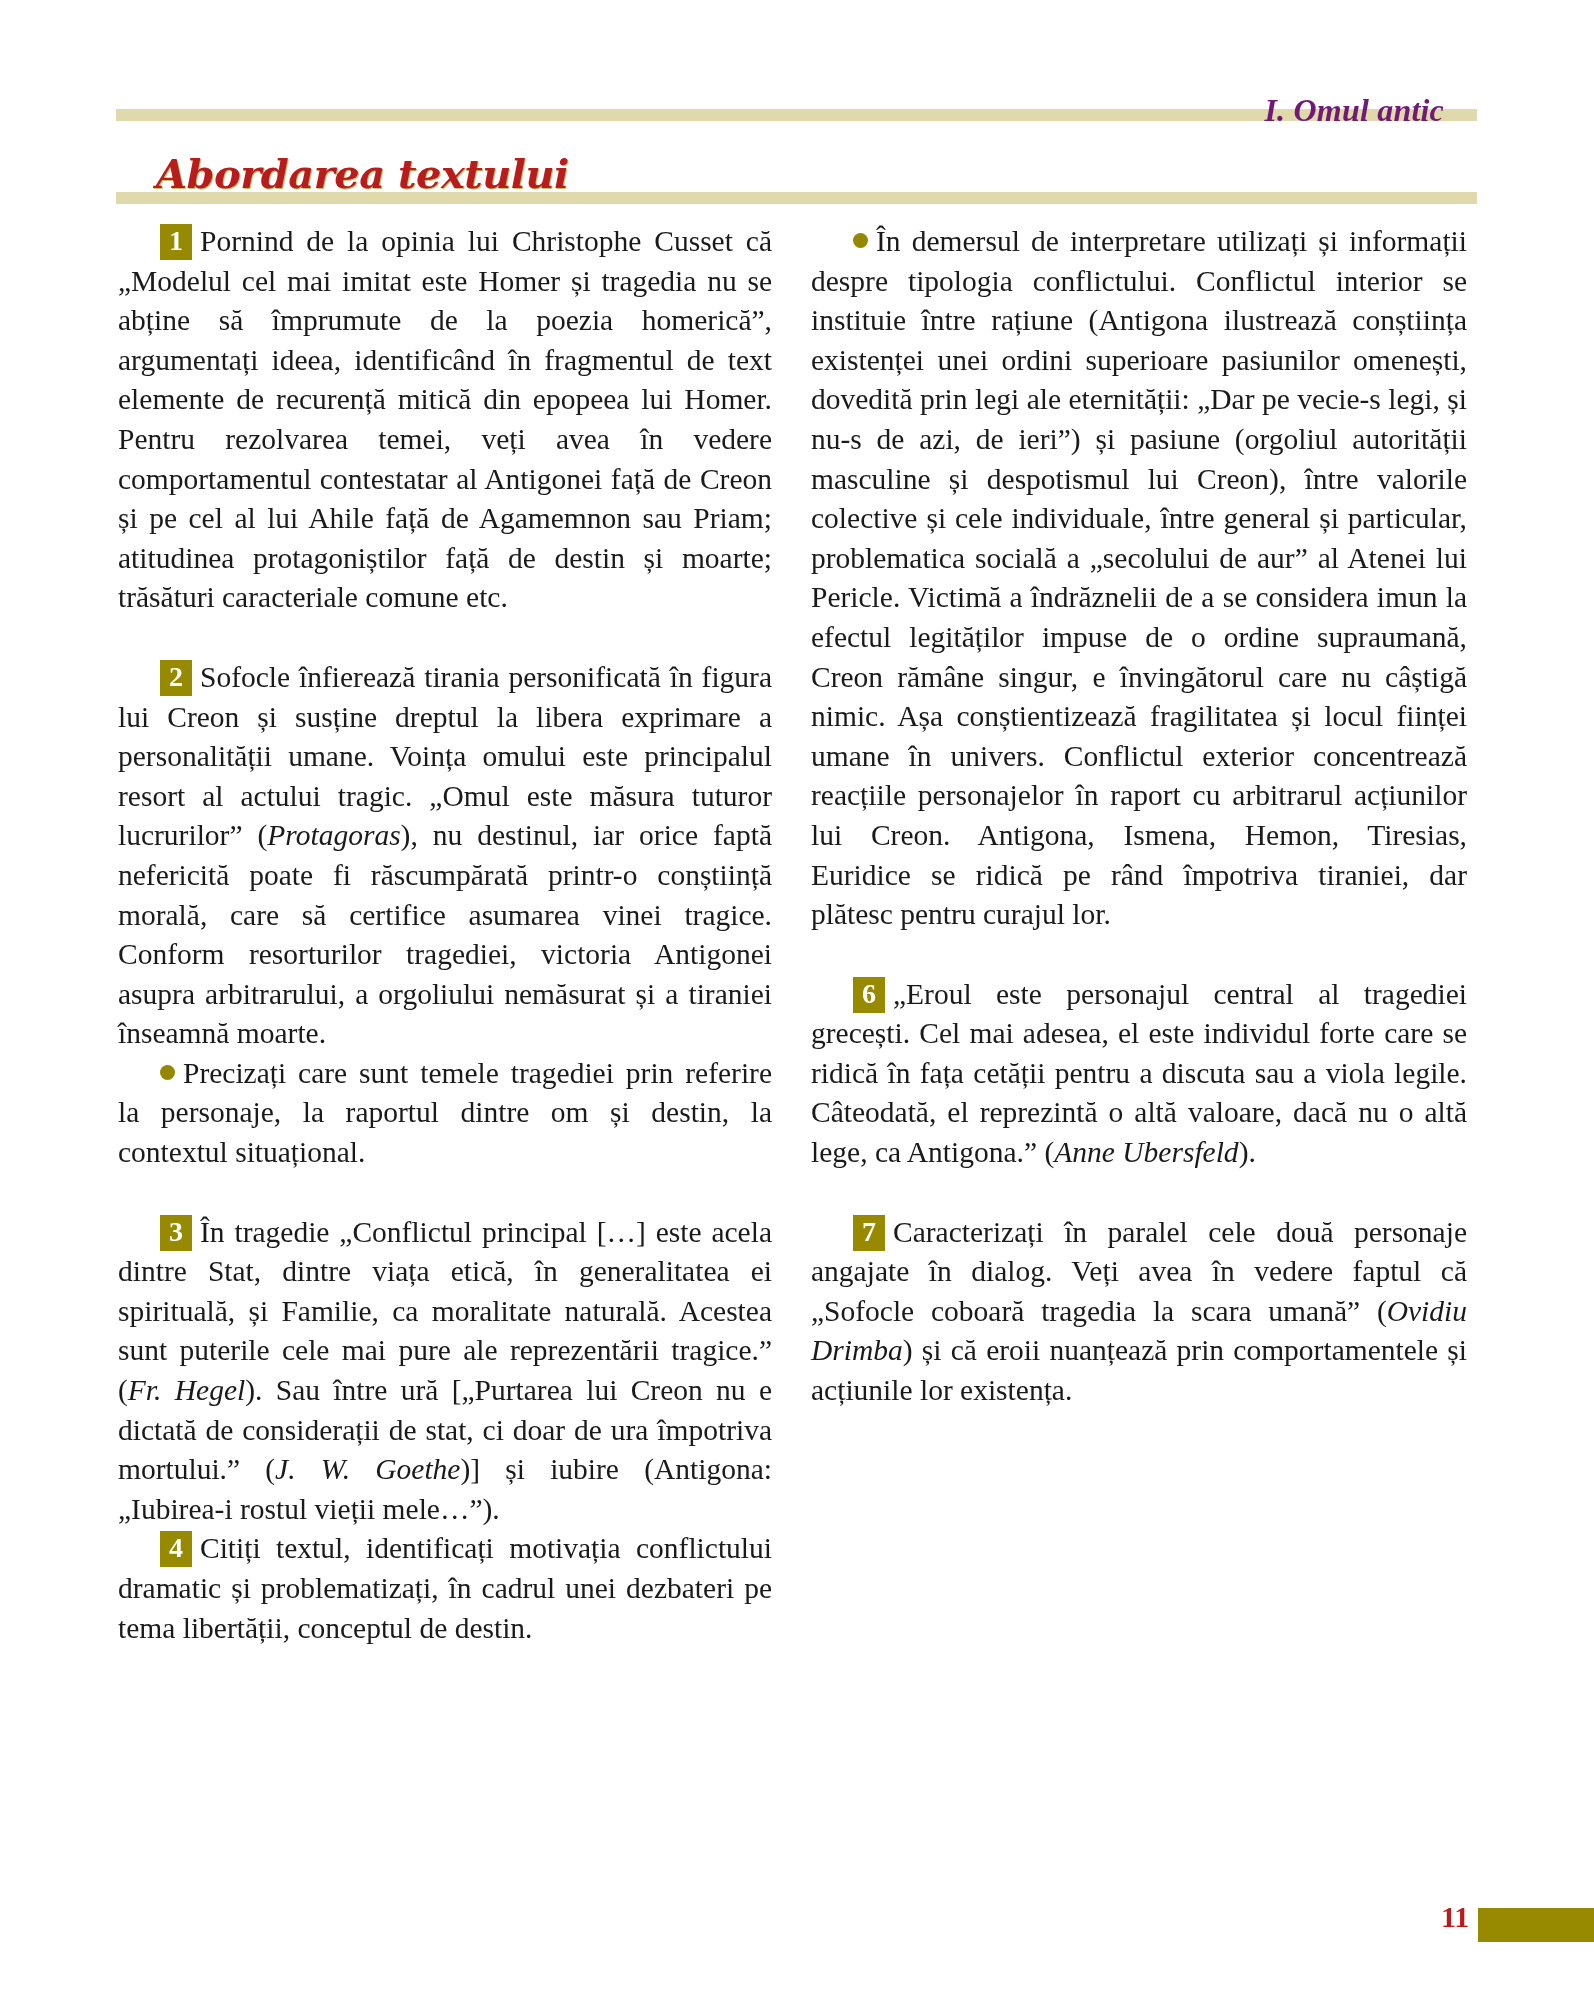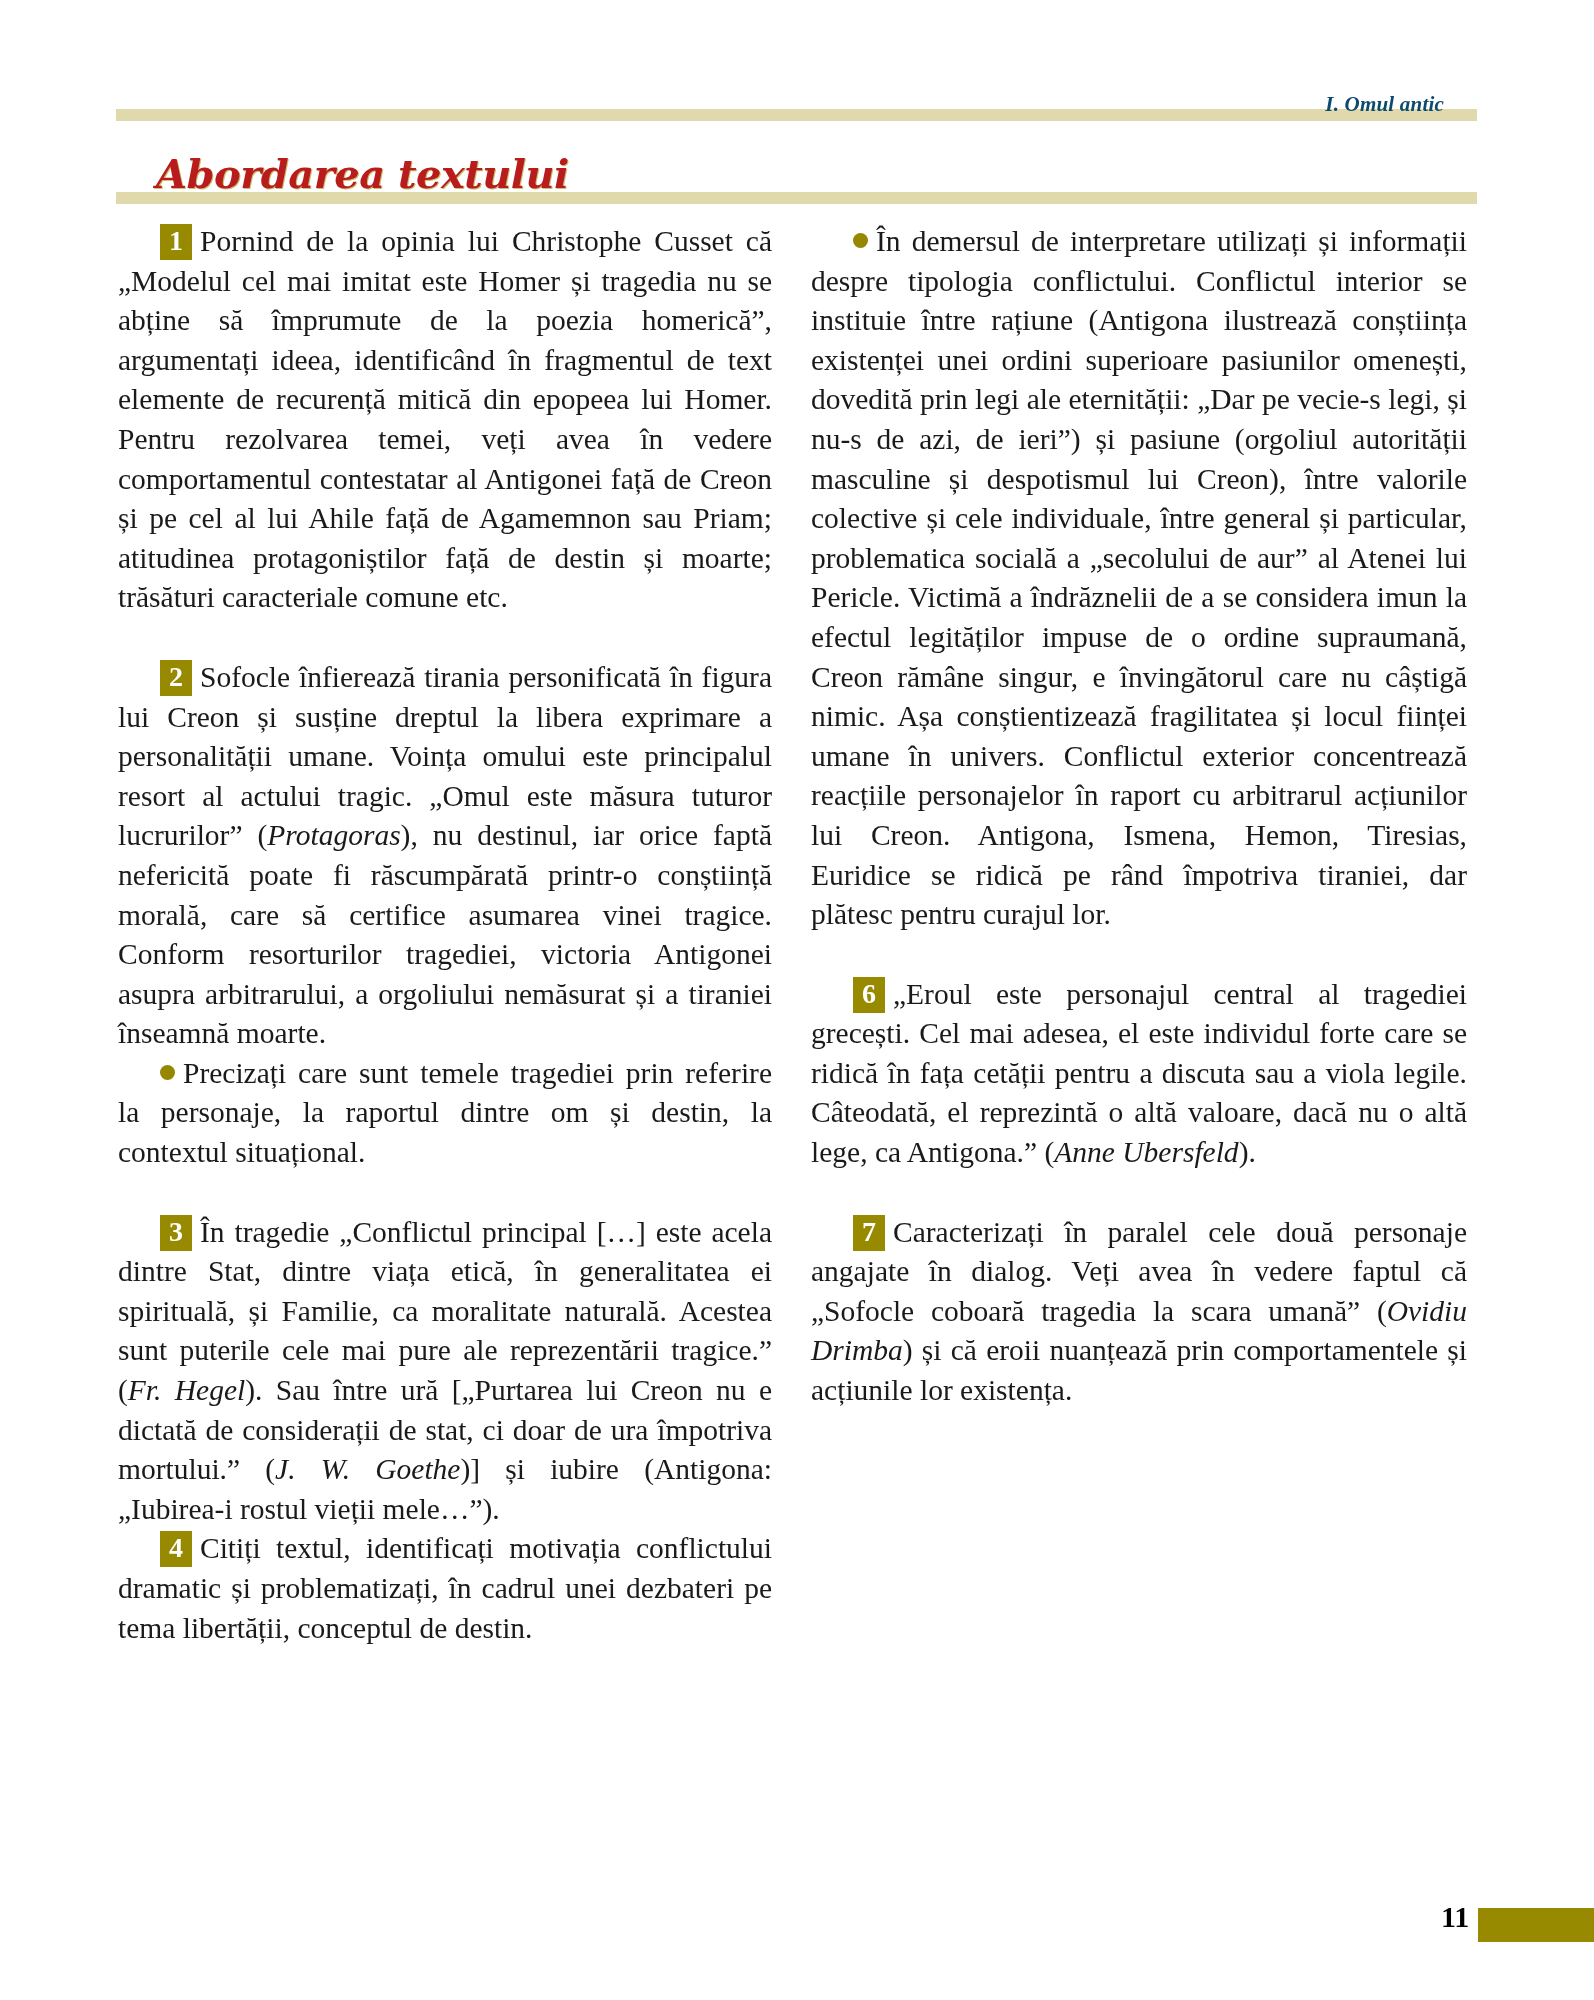--- a/index.html
+++ b/index.html
@@ -5,21 +5,21 @@
   html, body { margin: 0; padding: 0; background: #ffffff; }
   body { width: 1594px; height: 2000px; position: relative; overflow: hidden;
          font-family: "Liberation Serif", serif; color: #1a1a1a; }
 
   .band { position: absolute; background: #e0d9ab; left: 116px; width: 1361px; }
   .band-top { top: 109px; height: 12px; }
   .band-title { top: 192px; height: 12px; }
 
   .section-label { position: absolute; right: 150px; top: 92px;
     font-family: "Liberation Serif", serif; font-style: italic; font-weight: bold;
-    font-size: 21px; color: #0c4a6e; letter-spacing: 0.2px; }
+    font-size: 32px; color: #701a75; letter-spacing: 0.2px; }
 
   .page-title { position: absolute; left: 156px; top: 150px;
     font-family: "DejaVu Serif", serif; font-style: italic; font-weight: bold;
     font-size: 40px; color: #b91c1c; letter-spacing: -0.5px;
     text-shadow: 1px 1px 0 #c9c070; }
 
   .col { position: absolute; top: 222px; width: 654px;
     font-size: 29.5px; line-height: 39.6px; text-align: justify;
     hyphens: manual; }
   .col-left { left: 118px; }
@@ -30,21 +30,21 @@
 
   .badge { display: inline-block; background: #978a00; color: #ffffff;
     font-weight: bold; font-size: 28px; line-height: 34px;
     width: 32px; height: 36px; text-align: center; text-indent: 0;
     vertical-align: 1px; margin-right: 8px; }
 
   .bullet { display: inline-block; width: 15px; height: 15px; border-radius: 50%;
     background: #958700; margin-right: 8px; vertical-align: 3px; }
 
   .page-num { position: absolute; left: 1441px; top: 1900px;
-    font-weight: bold; font-size: 30px; color: #000000; }
+    font-weight: bold; font-size: 30px; color: #b91c1c; }
   .page-bar { position: absolute; left: 1478px; top: 1908px; width: 116px; height: 34px;
     background: #978a00; }
   i { font-style: italic; }
 </style>
 </head>
 <body>
 
 <div class="band band-top"></div>
 <div class="section-label">I. Omul antic</div>
 <div class="page-title">Abordarea textului</div>

